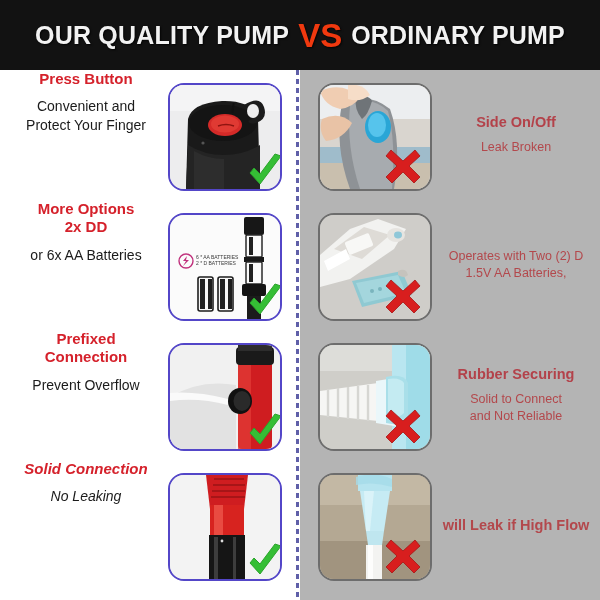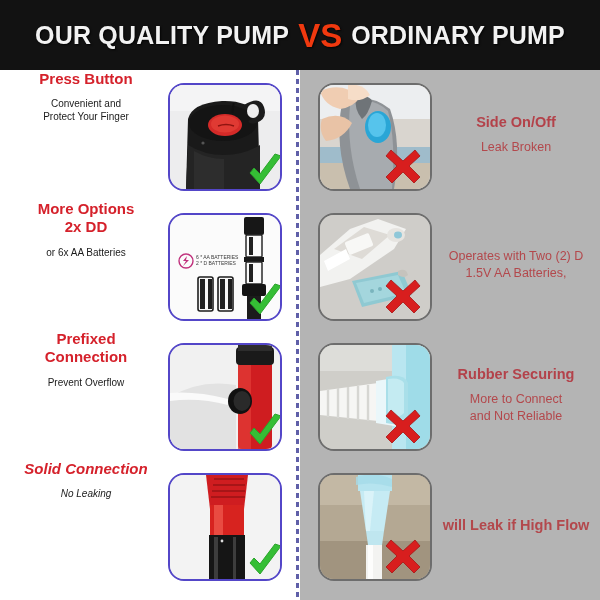--- a/index.html
+++ b/index.html
@@ -100,21 +100,21 @@
   .head-red {
     color: #d5212b;
     font-weight: bold;
     font-size: 15px;
     line-height: 1.22;
     margin-bottom: 9px;
     text-shadow: 0.5px 0.5px 0 rgba(255,255,255,0.45);
   }
   .sub-dark {
     color: #1b1b1b;
-    font-size: 10px;
+    font-size: 14px;
     line-height: 1.32;
   }
   .head-brick {
     color: #b3424a;
     font-weight: bold;
     font-size: 14.5px;
     line-height: 1.25;
     margin-bottom: 8px;
   }
   .sub-brick {
@@ -377,21 +377,21 @@
         <path d="M68 34 q12 -2 16 4 l0 30 q-6 6 -16 4 Z" fill="#c4ebf2"></path>
         <circle cx="76" cy="74" r="2.4" fill="#6fc2d1"></circle>
       </svg>
       <svg class="mark out-r" viewBox="0 0 42 42">
         <path d="M9 5 L21 16 L33 5 L38 11 L27 21 L38 32 L32 38 L21 27 L10 38 L4 32 L15 21 L4 11 Z" fill="#d81e1e" stroke="#a81414" stroke-width="0.8"></path>
       </svg>
     </div>
     <div class="txt-right">
       <div class="head-brick">Rubber Securing</div>
       <div class="sub-brick">
-        <div>More to Connect</div>
+        <div>Solid to Connect</div>
         <div>and Not Reliable</div>
       </div>
     </div>
   </div>
 
   <div class="row-right" style="top:460px;">
     <div class="panel panel-r">
       <svg class="photo" viewBox="0 0 110 104" preserveAspectRatio="none">
         <rect x="0" y="0" width="110" height="104" fill="#b4a893"></rect>
         <rect x="0" y="0" width="110" height="30" fill="#c3b8a4"></rect>

